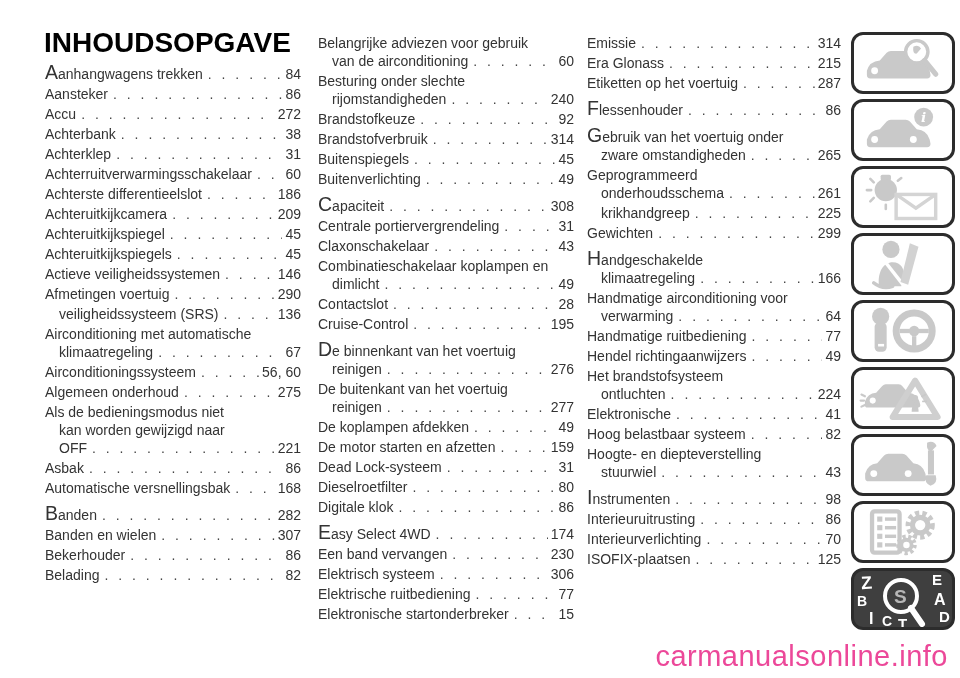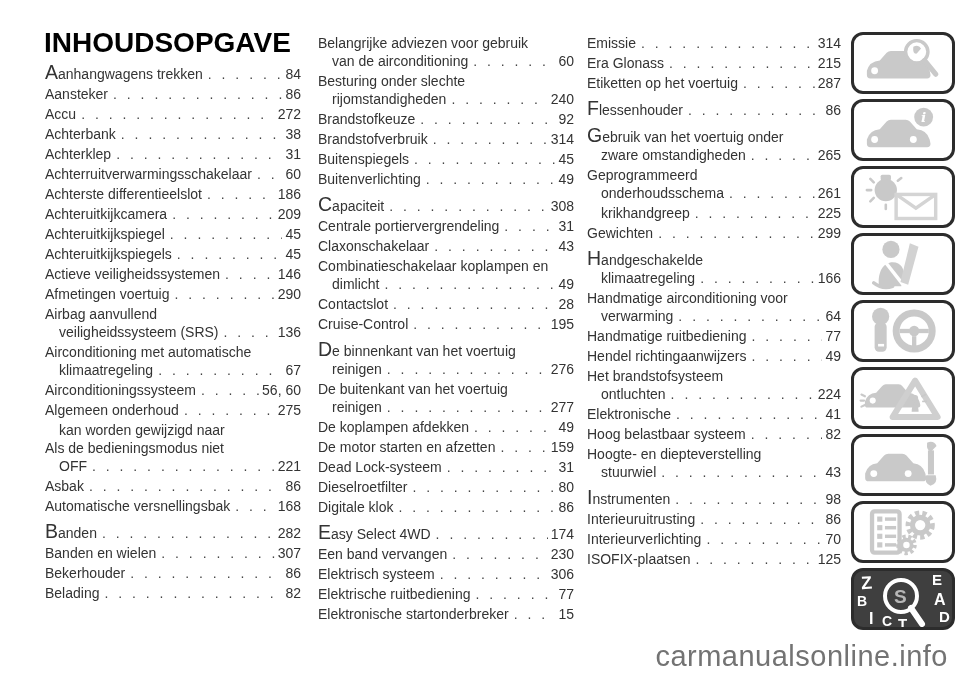--- a/index.html
+++ b/index.html
@@ -61,21 +61,21 @@
   .idx-letter.l6{left:28px;top:43px;font-size:14px;}
   .idx-letter.l7{left:44px;top:45px;font-size:15px;}
   .idx-center{
     position:absolute;left:40px;top:16px;font-size:19px;font-weight:bold;
     color:#b7b7b7;line-height:1;
   }
   .idx-magnifier{position:absolute;left:0;top:0;}
 
   .watermark{
     position:absolute;right:12px;bottom:5px;
-    font-size:29px;color:#737373;letter-spacing:0.5px;
+    font-size:29px;color:#ec4899;letter-spacing:0.5px;
   }
 </style>
 </head>
 <body>
 
 <div class="col col-1">
   <h1 class="page-title">INHOUDSOPGAVE</h1>
   <div class="entries">
       <div class="entry cap-entry">
         <div class="line last">
@@ -155,21 +155,20 @@
         </div>
       </div>
       <div class="entry">
         <div class="line last">
           <span class="txt">Afmetingen voertuig</span>
           <span class="leader"></span>
           <span class="page">290</span>
         </div>
       </div>
       <div class="entry">
-        <div class="line"><span class="txt">Airbag aanvullend</span></div>
         <div class="line cont last">
           <span class="txt">veiligheidssysteem (SRS)</span>
           <span class="leader"></span>
           <span class="page">136</span>
         </div>
       </div>
       <div class="entry">
         <div class="line"><span class="txt">Airconditioning met automatische</span></div>
         <div class="line cont last">
           <span class="txt">klimaatregeling</span>
@@ -185,22 +184,22 @@
         </div>
       </div>
       <div class="entry">
         <div class="line last">
           <span class="txt">Algemeen onderhoud</span>
           <span class="leader"></span>
           <span class="page">275</span>
         </div>
       </div>
       <div class="entry">
+        <div class="line"><span class="txt">Als de bedieningsmodus niet</span></div>
         <div class="line cont"><span class="txt">kan worden gewijzigd naar</span></div>
-        <div class="line"><span class="txt">Als de bedieningsmodus niet</span></div>
         <div class="line cont last">
           <span class="txt">OFF</span>
           <span class="leader"></span>
           <span class="page">221</span>
         </div>
       </div>
       <div class="entry">
         <div class="line last">
           <span class="txt">Asbak</span>
           <span class="leader"></span>

